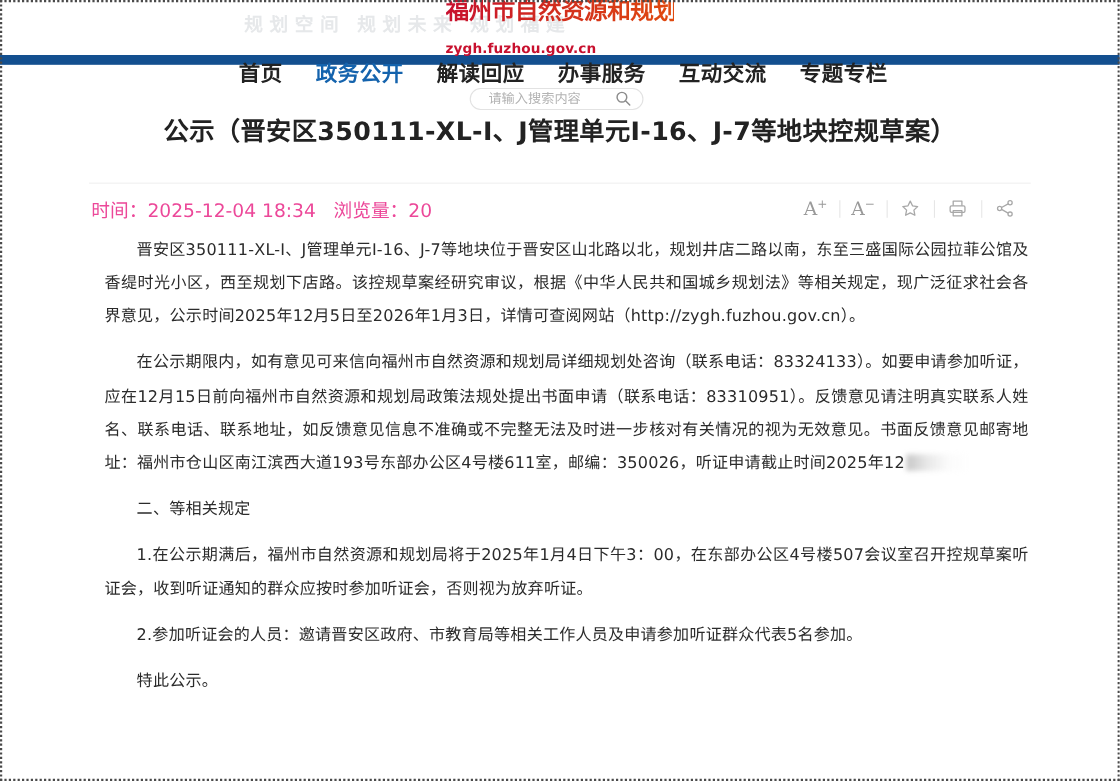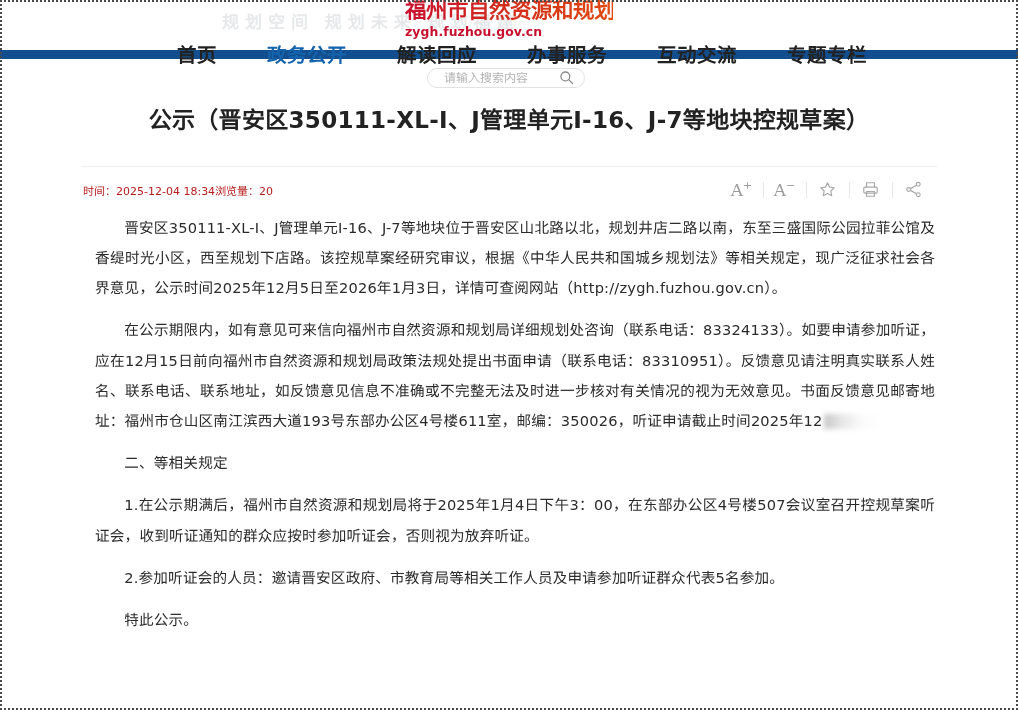--- a/index.html
+++ b/index.html
@@ -64,41 +64,40 @@
     background-clip: text;
     color: transparent;
     white-space: nowrap;
   }
   .logo-sub {
     font-family: "DejaVu Sans", sans-serif;
     font-weight: bold;
     font-size: 12.4px;
     color: #c8102e;
     letter-spacing: 0.1px;
-    margin-top: 1px;
+    margin-top: 13px;
   }
 
   .main-nav {
     position: relative;
     z-index: 2;
     display: flex;
     align-items: center;
     gap: 30px;
     margin-left: 12px;
     flex: 1;
   }
   .nav-item {
     font-family: "DejaVu Sans", "Liberation Sans", sans-serif;
     font-size: 19.5px;
     font-weight: bold;
     color: #222222;
     white-space: nowrap;
     cursor: pointer;
     letter-spacing: 0.5px;
-    margin-left: 20px;
   }
   .nav-item.active { color: #1463ad; }
 
   .search-box {
     position: relative;
     z-index: 2;
     width: 158px;
     height: 20px;
     border: 1px solid #e2e2e2;
     border-radius: 14px;
@@ -164,23 +163,24 @@
 
   .meta-row {
     display: flex;
     align-items: center;
     justify-content: space-between;
     height: 46px;
     padding: 0 2px;
   }
   .meta-left {
     font-family: "DejaVu Sans", sans-serif;
-    font-size: 11px;
-    color: #b91c1c;
-    display: flex;
+    font-size: 17px;
+    color: #ec4899;
+    display: flex;
+    gap: 16px;
   }
   .meta-actions {
     display: flex;
     align-items: center;
     color: #a8a8a8;
   }
   .meta-actions .act {
     width: 43px;
     display: flex;
     align-items: center;

